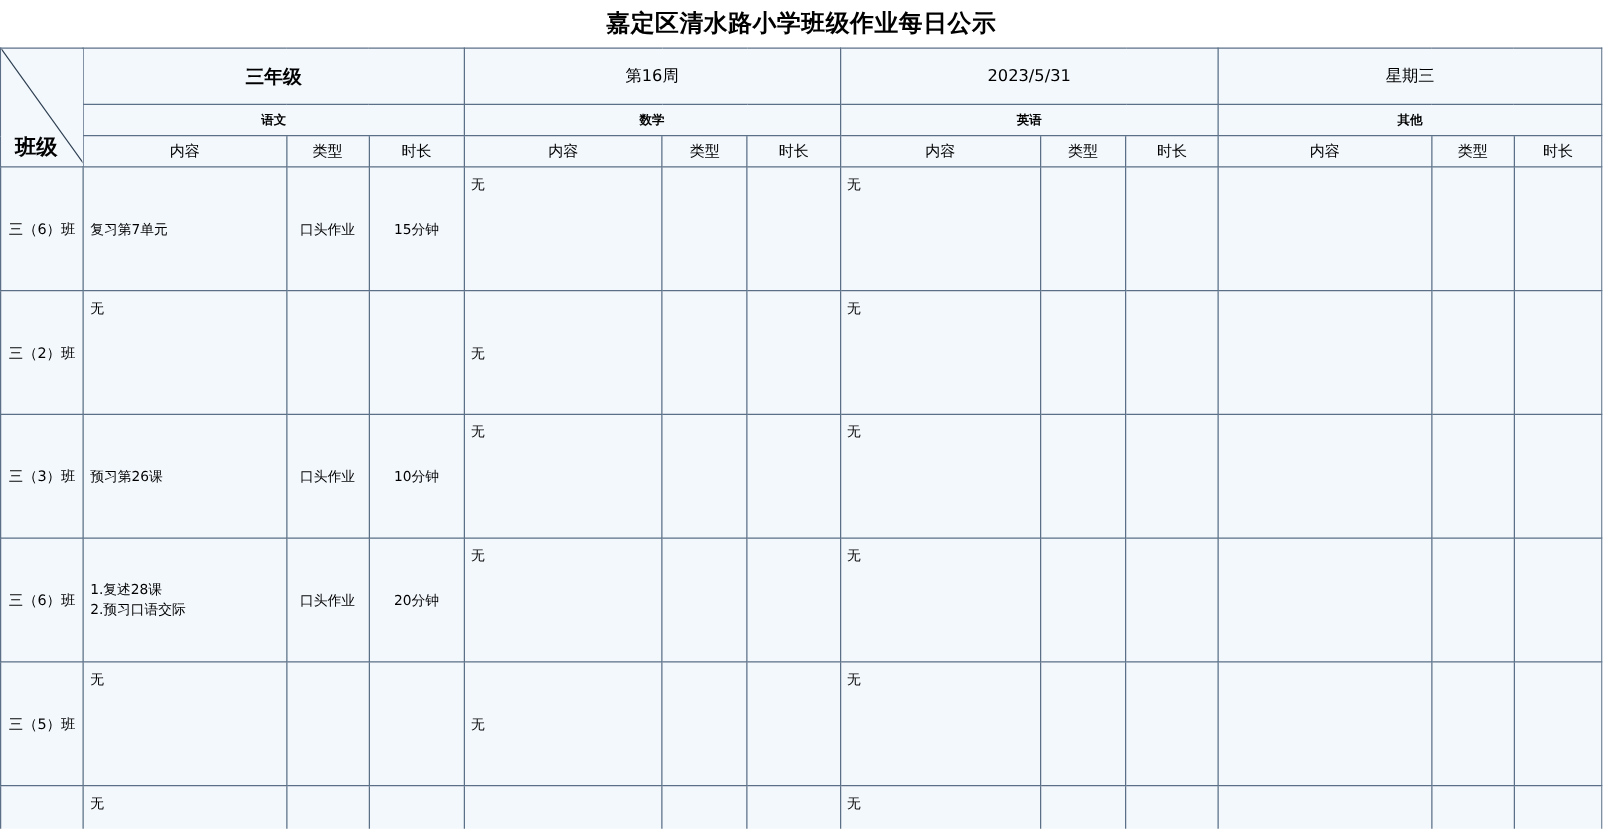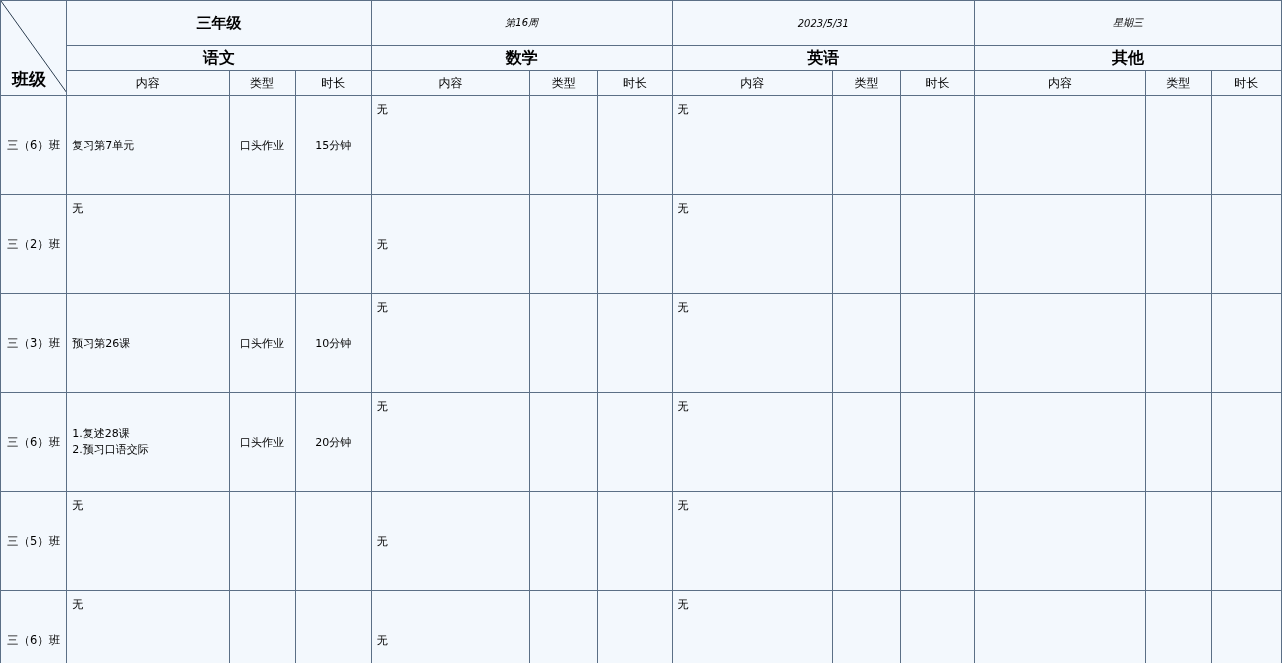--- a/index.html
+++ b/index.html
@@ -43,43 +43,42 @@
     font-family: "DejaVu Sans", "Liberation Sans", sans-serif;
   }
   .hdr-band td {
     height: 44px;
     font-size: 15px;
     font-weight: bold;
     background: #f3f8fd;
   }
   .hdr-band td.plain {
     font-weight: normal;
-    font-size: 10px;
-    font-style: italic;
+    font-size: 13px;
   }
   .corner {
     position: relative;
     overflow: hidden;
   }
   .corner svg {
     position: absolute;
     left: 0; top: 0;
   }
   .corner .lbl {
     position: absolute;
     left: 0;
     bottom: 4px;
     font-size: 17px;
     font-weight: bold;
     width: 56px;
     text-align: center;
   }
   .subj-row td {
     height: 24px;
-    font-size: 16px;
+    font-size: 10px;
     font-weight: bold;
   }
   .col-row td {
     height: 24px;
     font-size: 12px;
     font-weight: normal;
   }
   .data-row td {
     height: 86px;
   }
@@ -103,20 +102,23 @@
     padding: 6px 5px;
     font-size: 11px;
     vertical-align: middle;
   }
 </style>
 </head>
 <body>
 
 <div class="sheet">
 
+  <div class="title-bar">
+    <span>嘉定区清水路小学班级作业每日公示</span>
+  </div>
 
   <table class="grid">
     <colgroup>
       <col style="width:66px">
       <col style="width:162px">
       <col style="width:66px">
       <col style="width:76px">
       <col style="width:158px">
       <col style="width:68px">
       <col style="width:74px">

